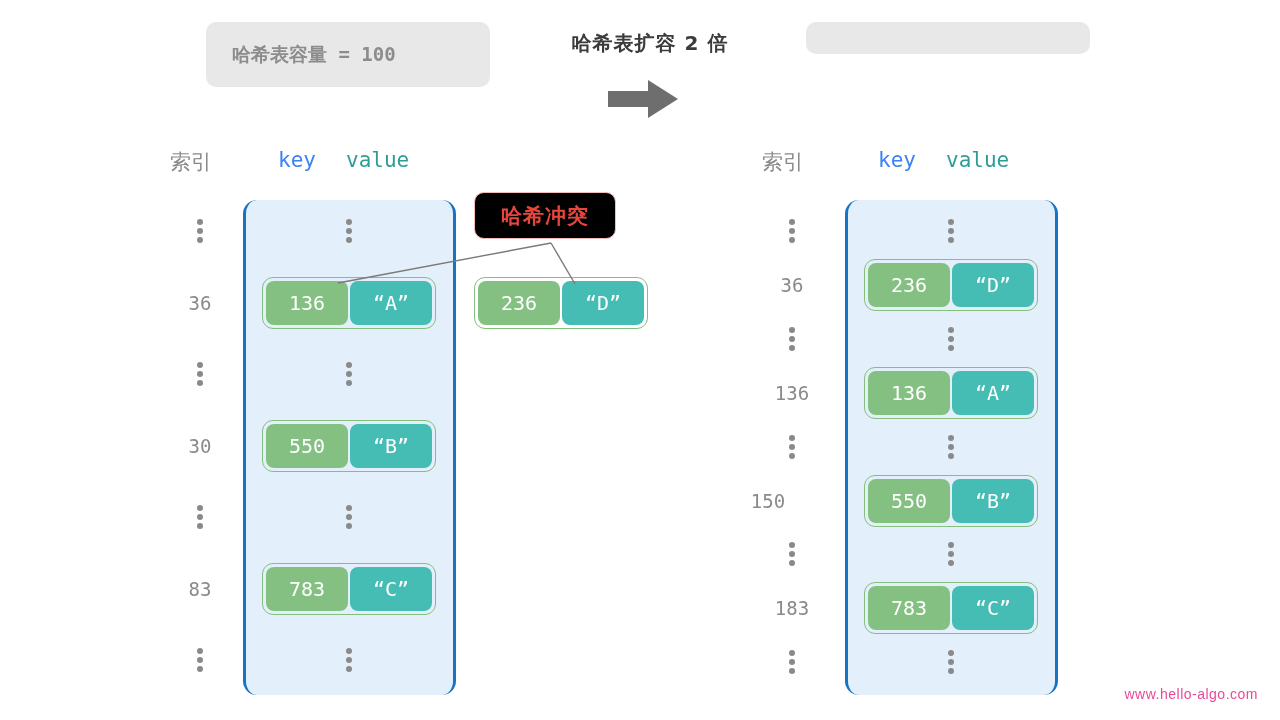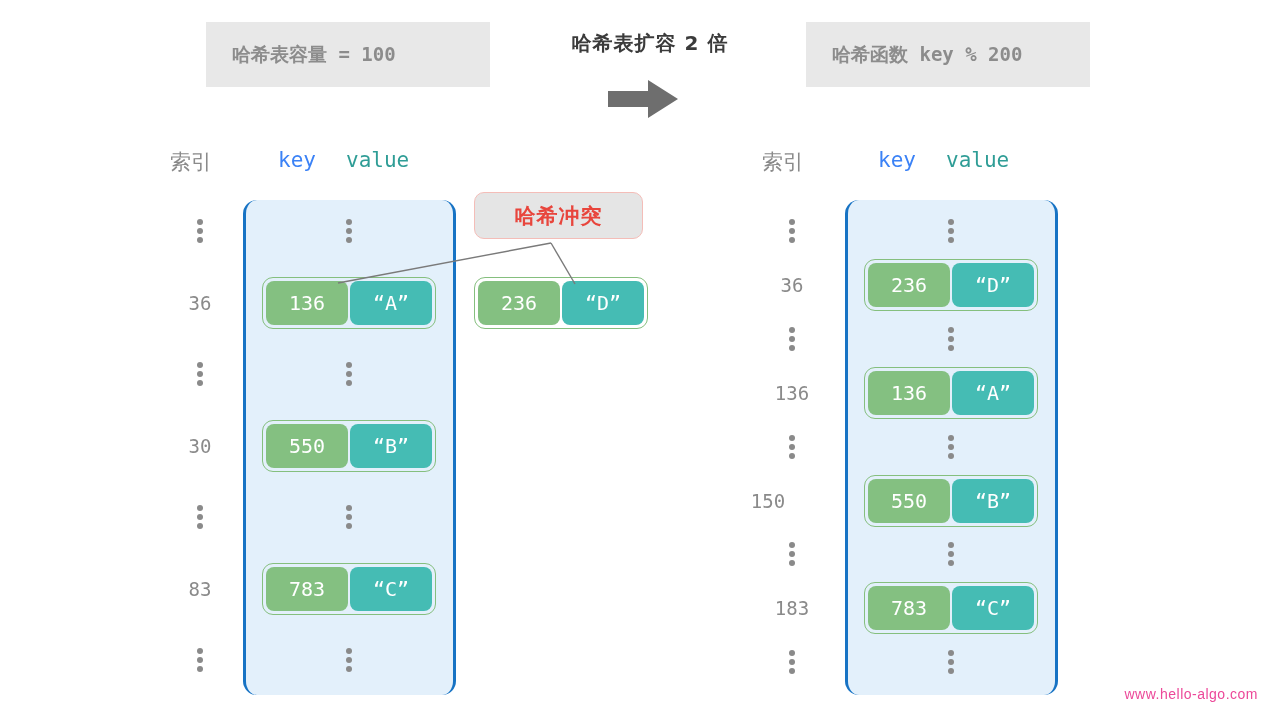--- a/index.html
+++ b/index.html
@@ -13,21 +13,21 @@
     position: relative;
     overflow: hidden;
     font-family: "DejaVu Sans", "Liberation Sans", sans-serif;
     color: #5a5a5a;
   }
 
   
   .info-box {
     position: absolute;
     background: #e8e8e8;
-    border-radius: 0;
+    border-radius: 10px;
     padding: 16px 26px;
     box-sizing: border-box;
   }
   .info-line {
     font-family: "DejaVu Sans Mono", "Liberation Mono", monospace;
     font-size: 19px;
     color: #8c8c8c;
     white-space: pre;
     line-height: 1.72;
     font-weight: bold;
@@ -130,23 +130,23 @@
     box-sizing: border-box;
   }
   .cell-key   { width: 84px; background: #84c081; border-radius: 8px; }
   .cell-value { width: 84px; background: #45bcb4; border-radius: 8px; margin-left: 2px; }
 
   
   #collision-label {
     position: absolute;
     left: 474px;
     top: 192px;
-    width: 169px;
+    width: 142px;
     height: 47px;
-    background: #e5e5e5;
+    background: #000000;
     border: 1.5px solid #f4bdb8;
     border-radius: 10px;
     display: flex;
     align-items: center;
     justify-content: center;
     font-size: 21px;
     font-weight: bold;
     color: #e8453c;
     box-sizing: border-box;
     letter-spacing: 1px;
@@ -176,21 +176,20 @@
 <div class="info-box" id="info-left">
   <div class="info-line"><span class="lbl">哈希表容量</span><span> = 100</span></div>
 </div>
 
 <div id="center-title">哈希表扩容 2 倍</div>
 <svg id="arrow-right-icon" viewBox="0 0 70 38">
   <path d="M0 11 L40 11 L40 0 L70 19 L40 38 L40 27 L0 27 Z" fill="#6e6e6e"></path>
 </svg>
 
 <div class="info-box" id="info-right">
-  <div class="info-line"><span class="lbl">哈希函数</span><span> key % 200</span></div>
 </div>
 
 <div class="col-head hdr-index" style="left:170px; top:148px;">索引</div>
 <div class="col-head hdr-key" style="left:278px; top:148px;">key</div>
 <div class="col-head hdr-value" style="left:346px; top:148px;">value</div>
 
 <div class="col-head hdr-index" style="left:762px; top:148px;">索引</div>
 <div class="col-head hdr-key" style="left:878px; top:148px;">key</div>
 <div class="col-head hdr-value" style="left:946px; top:148px;">value</div>
 

